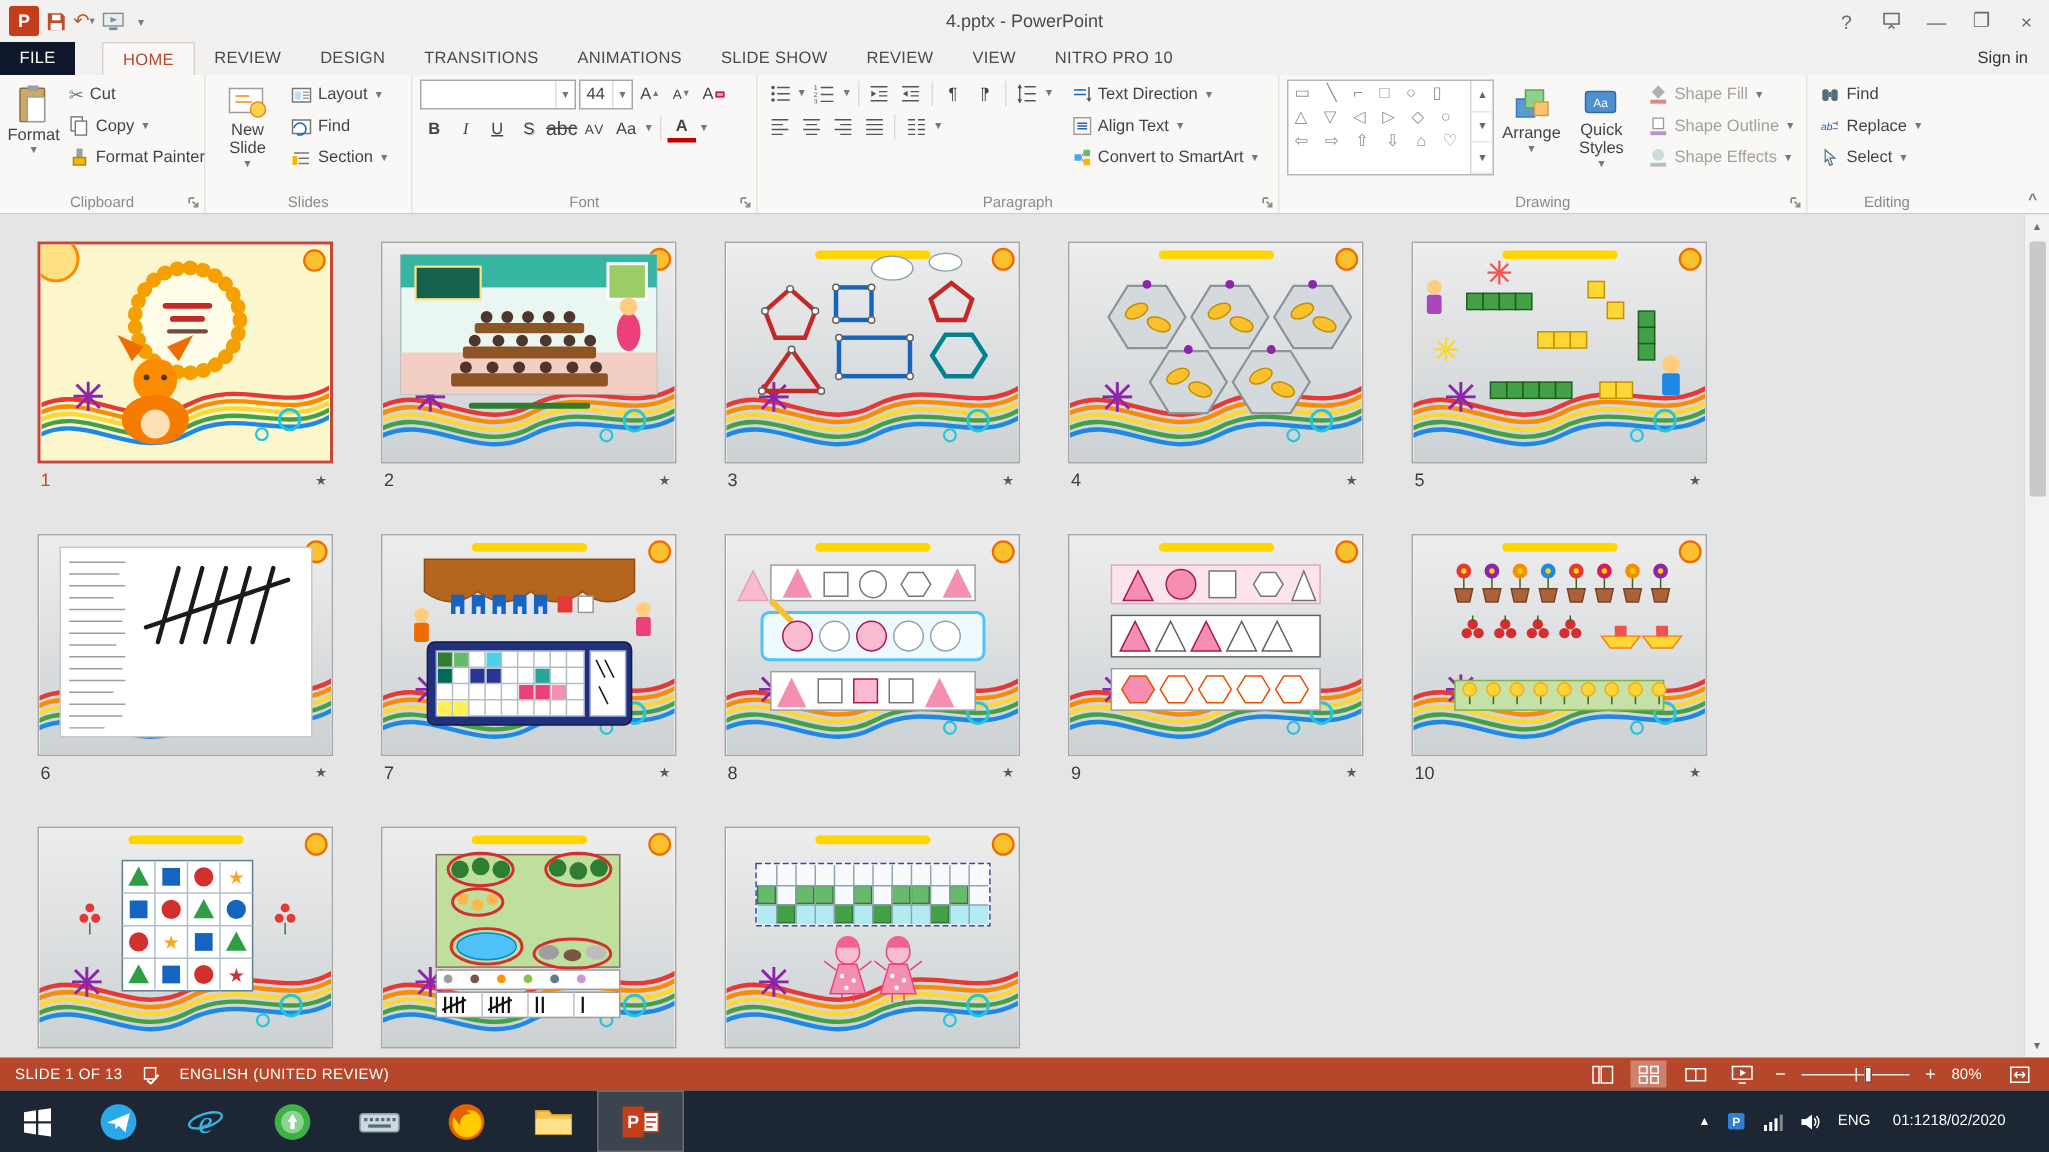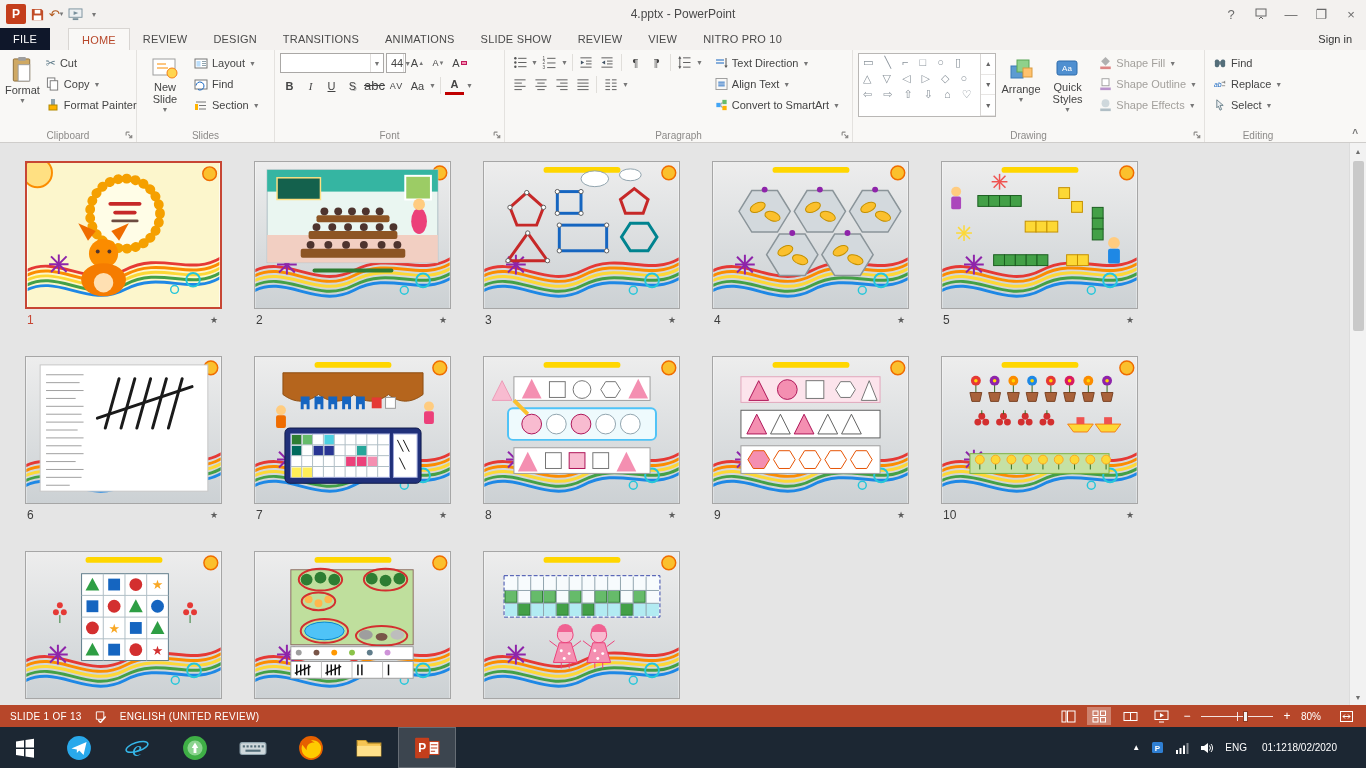--- a/index.html
+++ b/index.html
@@ -248,21 +248,21 @@
     <span class="grp-label">Slides</span>
   </div>
 
   <div class="grp" style="width:230px">
     <div class="rows">
       <div class="row">
         <span class="combo" style="width:104px">
             <span class="cfill"></span>
             <span class="cbtn caret">▼</span>
           </span>
-        <span class="combo" style="width:20px">
+        <span class="combo" style="width:36px">
             <span class="cfill">44</span>
             <span class="cbtn caret">▼</span>
           </span>
         <span class="tbtn">A<span class="ss">▲</span></span>
         <span class="tbtn" style="font-size:9px">A<span class="ss">▼</span></span>
         <span class="tbtn">A<span class="mini-eraser"></span></span>
       </div>
       <div class="row">
         <span class="tbtn bold">B</span>
         <span class="tbtn ital">I</span>

